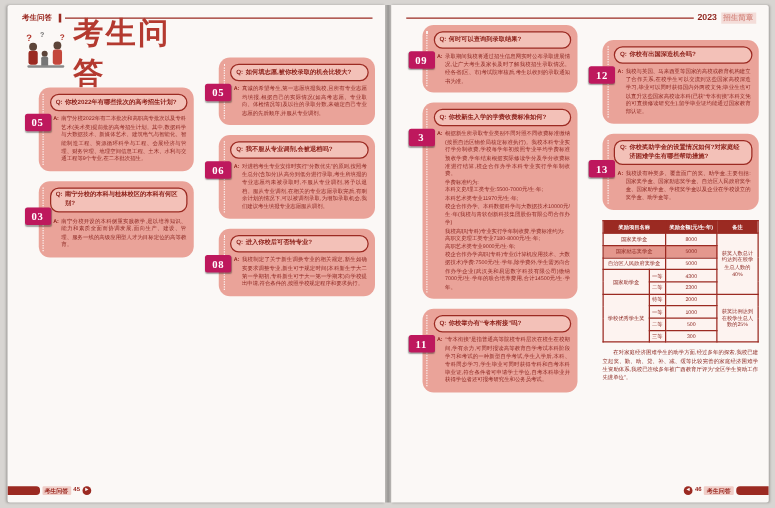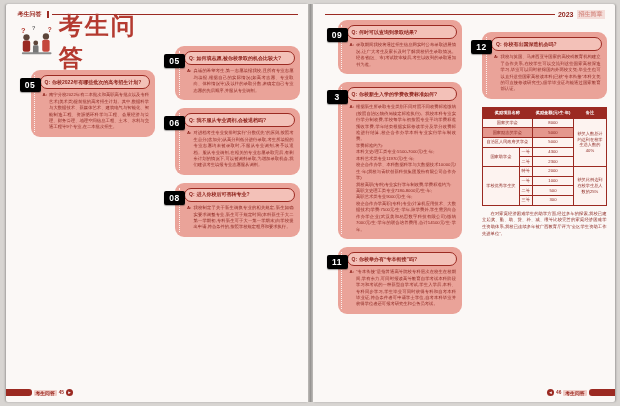--- a/index.html
+++ b/index.html
@@ -45,28 +45,29 @@
     margin: 0 0 8px 11px;
     background: #eaa399;
     border-radius: 9px;
     padding: 5px 5px 6px 9px;
   }
   .qa::before {
     content: ""; position: absolute; left: 3.5px; top: 5px; bottom: 5px;
     border-left: 1px dotted #ffffff; opacity: .85;
   }
   .qa .num {
-    position: absolute; left: -11px; top: 8px;
+    position: absolute; left: -11px; top: 21px;
     width: 21px; height: 14px;
-    background: #000000; color: #fff;
+    background: #be185d; color: #fff;
     font-size: 8.5px; font-weight: bold;
     display: flex; align-items: center; justify-content: center;
     border-radius: 2px;
     box-shadow: 0 1px 1px rgba(0,0,0,.35);
     letter-spacing: .5px;
+    font-family: Liberation Serif, serif;
   }
   .q-bubble {
     border: 1px solid #9b2a22;
     background: #f3c1b8;
     border-radius: 7px;
     padding: 2.5px 4px;
     display: flex; gap: 2px;
     color: #8c1f18;
     font-size: 5px; line-height: 1.35; font-weight: bold;
   }
@@ -148,20 +149,31 @@
           <div class="q-bubble">
             <span class="q-label">Q:</span>
             <span>你校2022年有哪些批次的高考招生计划?</span>
           </div>
           <div class="a-row">
             <span class="a-label">A:</span>
             <span class="a-text">南宁分校2022年有二本批次和高职高专批次以及专科艺术(美术类)提前批的高考招生计划。其中,数据科学与大数据技术、新媒体艺术、建筑电气与智能化、智能制造工程、资源循环科学与工程、会展经济与管理、财务管理、地理空间信息工程、土木、水利与交通工程等9个专业,在二本批次招生。</span>
           </div>
         </div>
 
+        <div class="qa">
+          <div class="num">03</div>
+          <div class="q-bubble">
+            <span class="q-label">Q:</span>
+            <span>南宁分校的本科与桂林校区的本科有何区别?</span>
+          </div>
+          <div class="a-row">
+            <span class="a-label">A:</span>
+            <span class="a-text">南宁分校开设的本科侧重实践教学,是以培养知识、能力和素质全面而协调发展,面向生产、建设、管理、服务一线的高级应用型人才为目标定位的高等教育。</span>
+          </div>
+        </div>
 
       </div>
 
       <div class="col">
         <div class="pad-top-26"></div>
 
         <div class="qa">
           <div class="num">05</div>
           <div class="q-bubble">
             <span class="q-label">Q:</span>
@@ -273,20 +285,31 @@
           <div class="q-bubble">
             <span class="q-label">Q:</span>
             <span>你校有出国深造机会吗?</span>
           </div>
           <div class="a-row">
             <span class="a-label">A:</span>
             <span class="a-text">我校与英国、马来西亚等国家的高校或教育机构建立了合作关系,在校学生可以交流到这些国家高校深造学习,毕业可以同时获得国内外两校文凭;毕业生也可以直升这些国家高校读本科(已获“专本衔接”本科文凭的可直接修读研究生),留学毕业证均能通过国家教育部认证。</span>
           </div>
         </div>
 
+        <div class="qa">
+          <div class="num">13</div>
+          <div class="q-bubble">
+            <span class="q-label">Q:</span>
+            <span>你校奖助学金的设置情况如何?对家庭经济困难学生有哪些帮助措施?</span>
+          </div>
+          <div class="a-row">
+            <span class="a-label">A:</span>
+            <span class="a-text">我校设有种类多、覆盖面广的奖、助学金,主要包括:国家奖学金、国家励志奖学金、自治区人民政府奖学金、国家助学金、学校奖学金以及企业在学校设立的奖学金、助学金等。</span>
+          </div>
+        </div>
 
         <table class="award-table">
           <tbody>
               <tr>
             <th colspan="2">奖励项目名称</th>
             <th>奖励金额(元/生·年)</th>
             <th class="note-cell">备注</th>
           </tr>
           <tr>
             <td colspan="2">国家奖学金</td>

